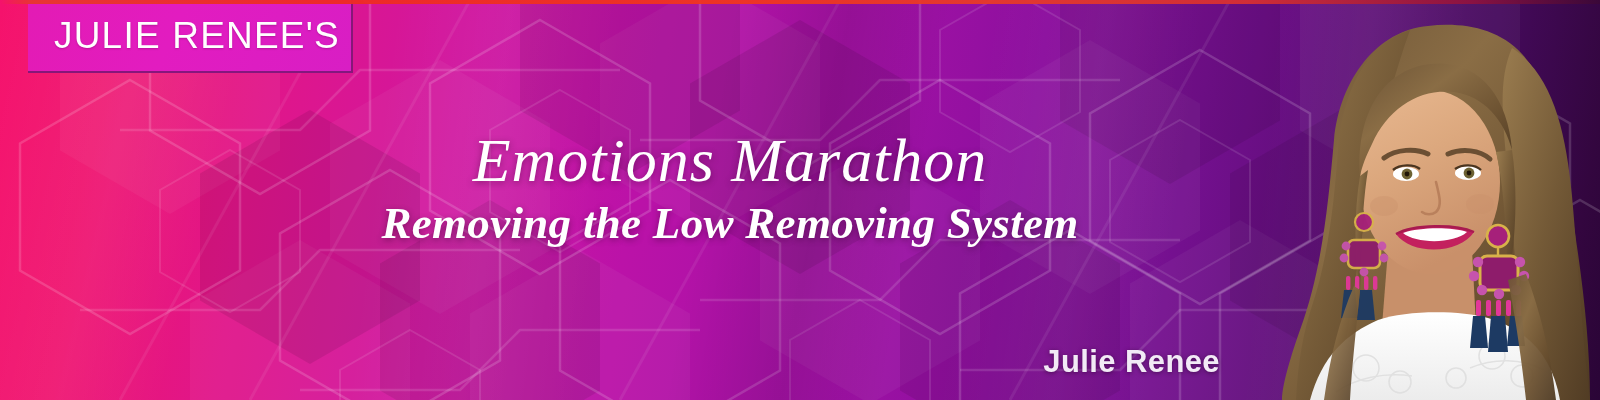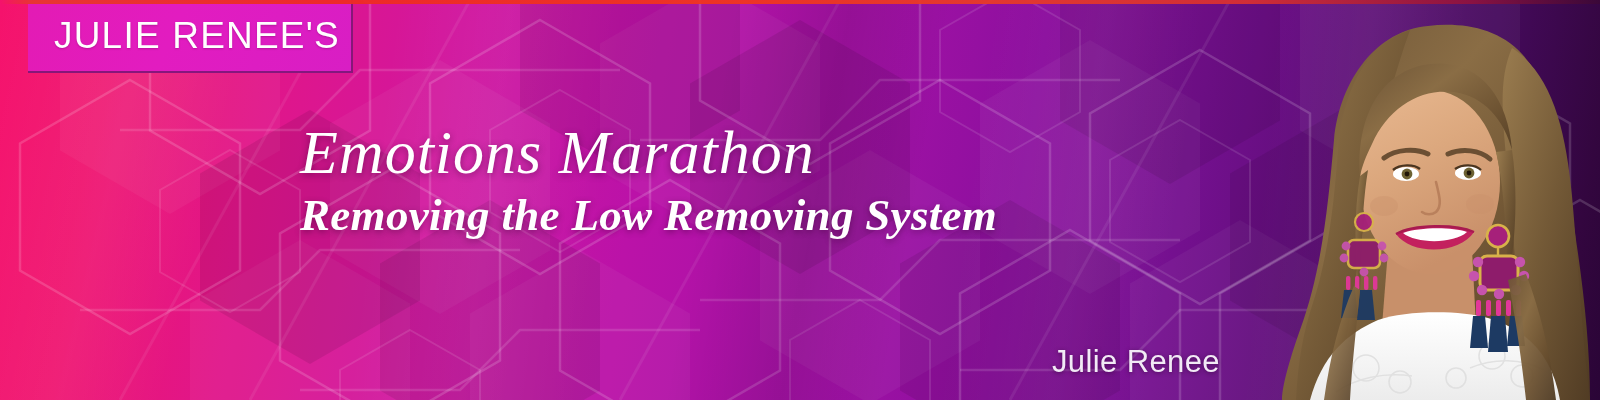--- a/index.html
+++ b/index.html
@@ -99,23 +99,23 @@
     padding-left: 26px;
     line-height: 1;
     white-space: nowrap;
     text-shadow: 0 1px 2px rgba(90,0,70,.30);
   }
 
   
   .headline-block {
     position: absolute;
     left: 300px;
-    top: 120px;
+    top: 128px;
     width: 860px;
-    text-align: left;
+    text-align: center;
     z-index: 4;
   }
   .headline-title {
     color: #ffffff;
     font-family: "Liberation Serif", "DejaVu Serif", serif;
     font-style: italic;
     font-size: 62px;
     line-height: 1.05;
     letter-spacing: 1px;
     white-space: nowrap;
@@ -135,21 +135,21 @@
   }
 
   
   .presenter-name {
     position: absolute;
     right: 380px;
     bottom: 20px;
     color: #f2eaf6;
     font-family: "Liberation Sans", sans-serif;
     font-size: 31px;
-    font-weight: 400;
+    font-weight: 700;
     letter-spacing: .4px;
     z-index: 4;
     text-shadow: 0 1px 4px rgba(30,0,30,.5);
   }
 
   
   .portrait {
     position: absolute;
     right: 0;
     bottom: 0;

